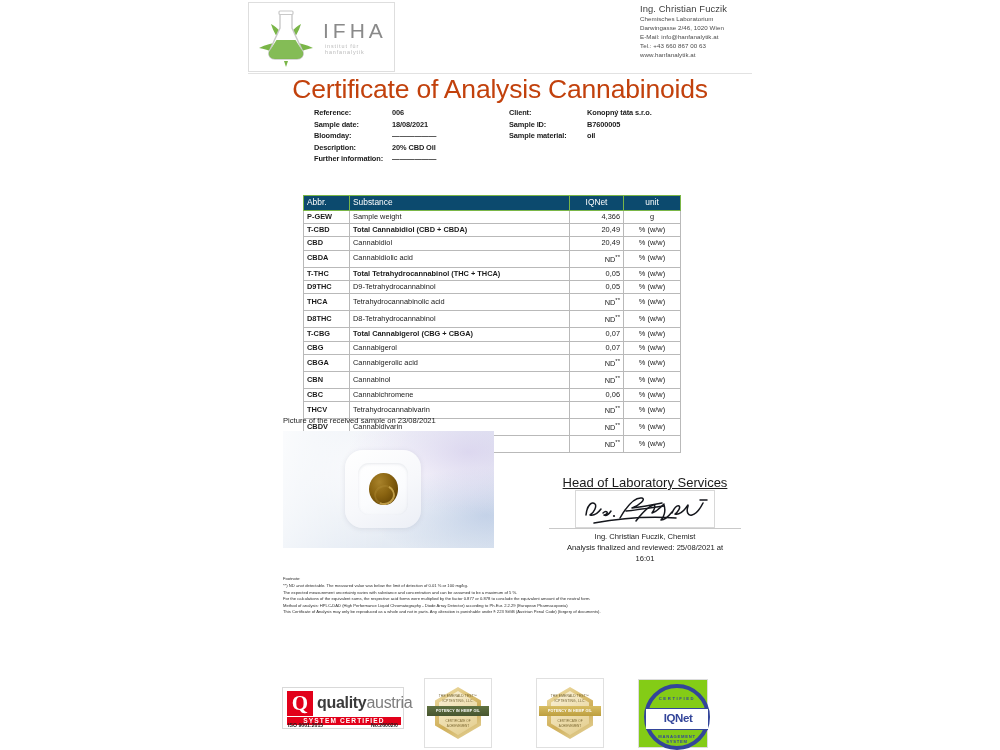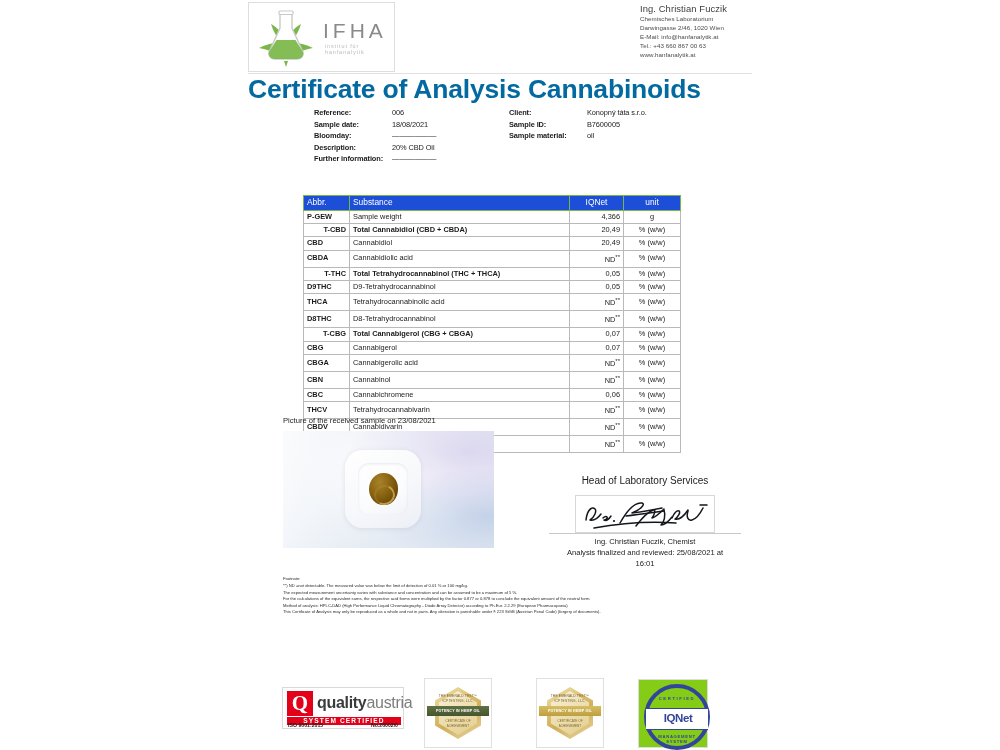--- a/index.html
+++ b/index.html
@@ -84,24 +84,24 @@
     height: 1px;
     background: #e2e2e2;
   }
 
   
   #doc-title {
     position: absolute;
     left: 248px;
     top: 74px;
     width: 504px;
-    text-align: left;
+    text-align: center;
     font-size: 26.5px;
-    font-weight: 700;
-    color: #0369a1;
+    font-weight: 400;
+    color: #c2410c;
     letter-spacing: -0.2px;
   }
 
   
   #meta {
     position: absolute;
     left: 286px;
     top: 108px;
     width: 440px;
     font-size: 7.4px;
@@ -117,21 +117,21 @@
   }
   .meta-label {
     width: 78px;
     flex: 0 0 78px;
     font-weight: 700;
     letter-spacing: -0.1px;
     padding-left: 28px;
   }
   .meta-value {
     flex: 1;
-    font-weight: 400;
+    font-weight: 700;
     letter-spacing: -0.1px;
   }
   .meta-value.dashes { letter-spacing: 0px; }
 
   
   #results-table {
     position: absolute;
     left: 303px;
     top: 195px;
     width: 377px;
@@ -142,38 +142,38 @@
   #results-table th, #results-table td {
     border: 1px solid #b9b9b9;
     padding: 0 3px;
     height: 12.4px;
     line-height: 12.4px;
     box-sizing: border-box;
     overflow: hidden;
     white-space: nowrap;
   }
   #results-table thead th {
-    background: #1d4ed8;
+    background: #0c4a6e;
     color: #ffffff;
     font-weight: 400;
     font-size: 8.4px;
     text-align: left;
     height: 13.5px;
     line-height: 13.5px;
     border-color: #7ab648;
   }
   #results-table thead th.c-result,
   #results-table thead th.c-unit { text-align: center; }
   .c-abbr  { width: 46px; font-weight: 700; }
   .c-sub   { width: 220px; }
   .c-result{ width: 54px; text-align: right; }
   .c-unit  { width: 57px; text-align: center; }
   tbody tr.total td.c-abbr,
   tbody tr.total td.c-sub { font-weight: 700; }
-  tbody tr.total td.c-abbr { font-weight: 700; text-align: right; }
+  tbody tr.total td.c-abbr { font-weight: 700; }
   td.c-abbr { font-weight: 700; }
   tbody tr:not(.total) td.c-sub { font-weight: 400; }
   .nd-mark { font-size: 6px; vertical-align: super; }
 
   
   #picture-caption {
     position: absolute;
     left: 283px;
     top: 416px;
     font-size: 7.6px;
@@ -241,21 +241,21 @@
   
   #signature-block {
     position: absolute;
     left: 520px;
     top: 475px;
     width: 250px;
     text-align: center;
     font-size: 7.6px;
     color: #1b1b1b;
   }
-  #sig-title { font-size: 10px; margin-bottom: 9px; }
+  #sig-title { font-size: 13px; margin-bottom: 0; text-decoration: underline; }
   #sig-frame {
     width: 140px;
     height: 38px;
     margin: 0 auto;
     border: 1px solid #d8d8d8;
     position: relative;
     box-sizing: border-box;
   }
   #sig-rule {
     width: 192px;

